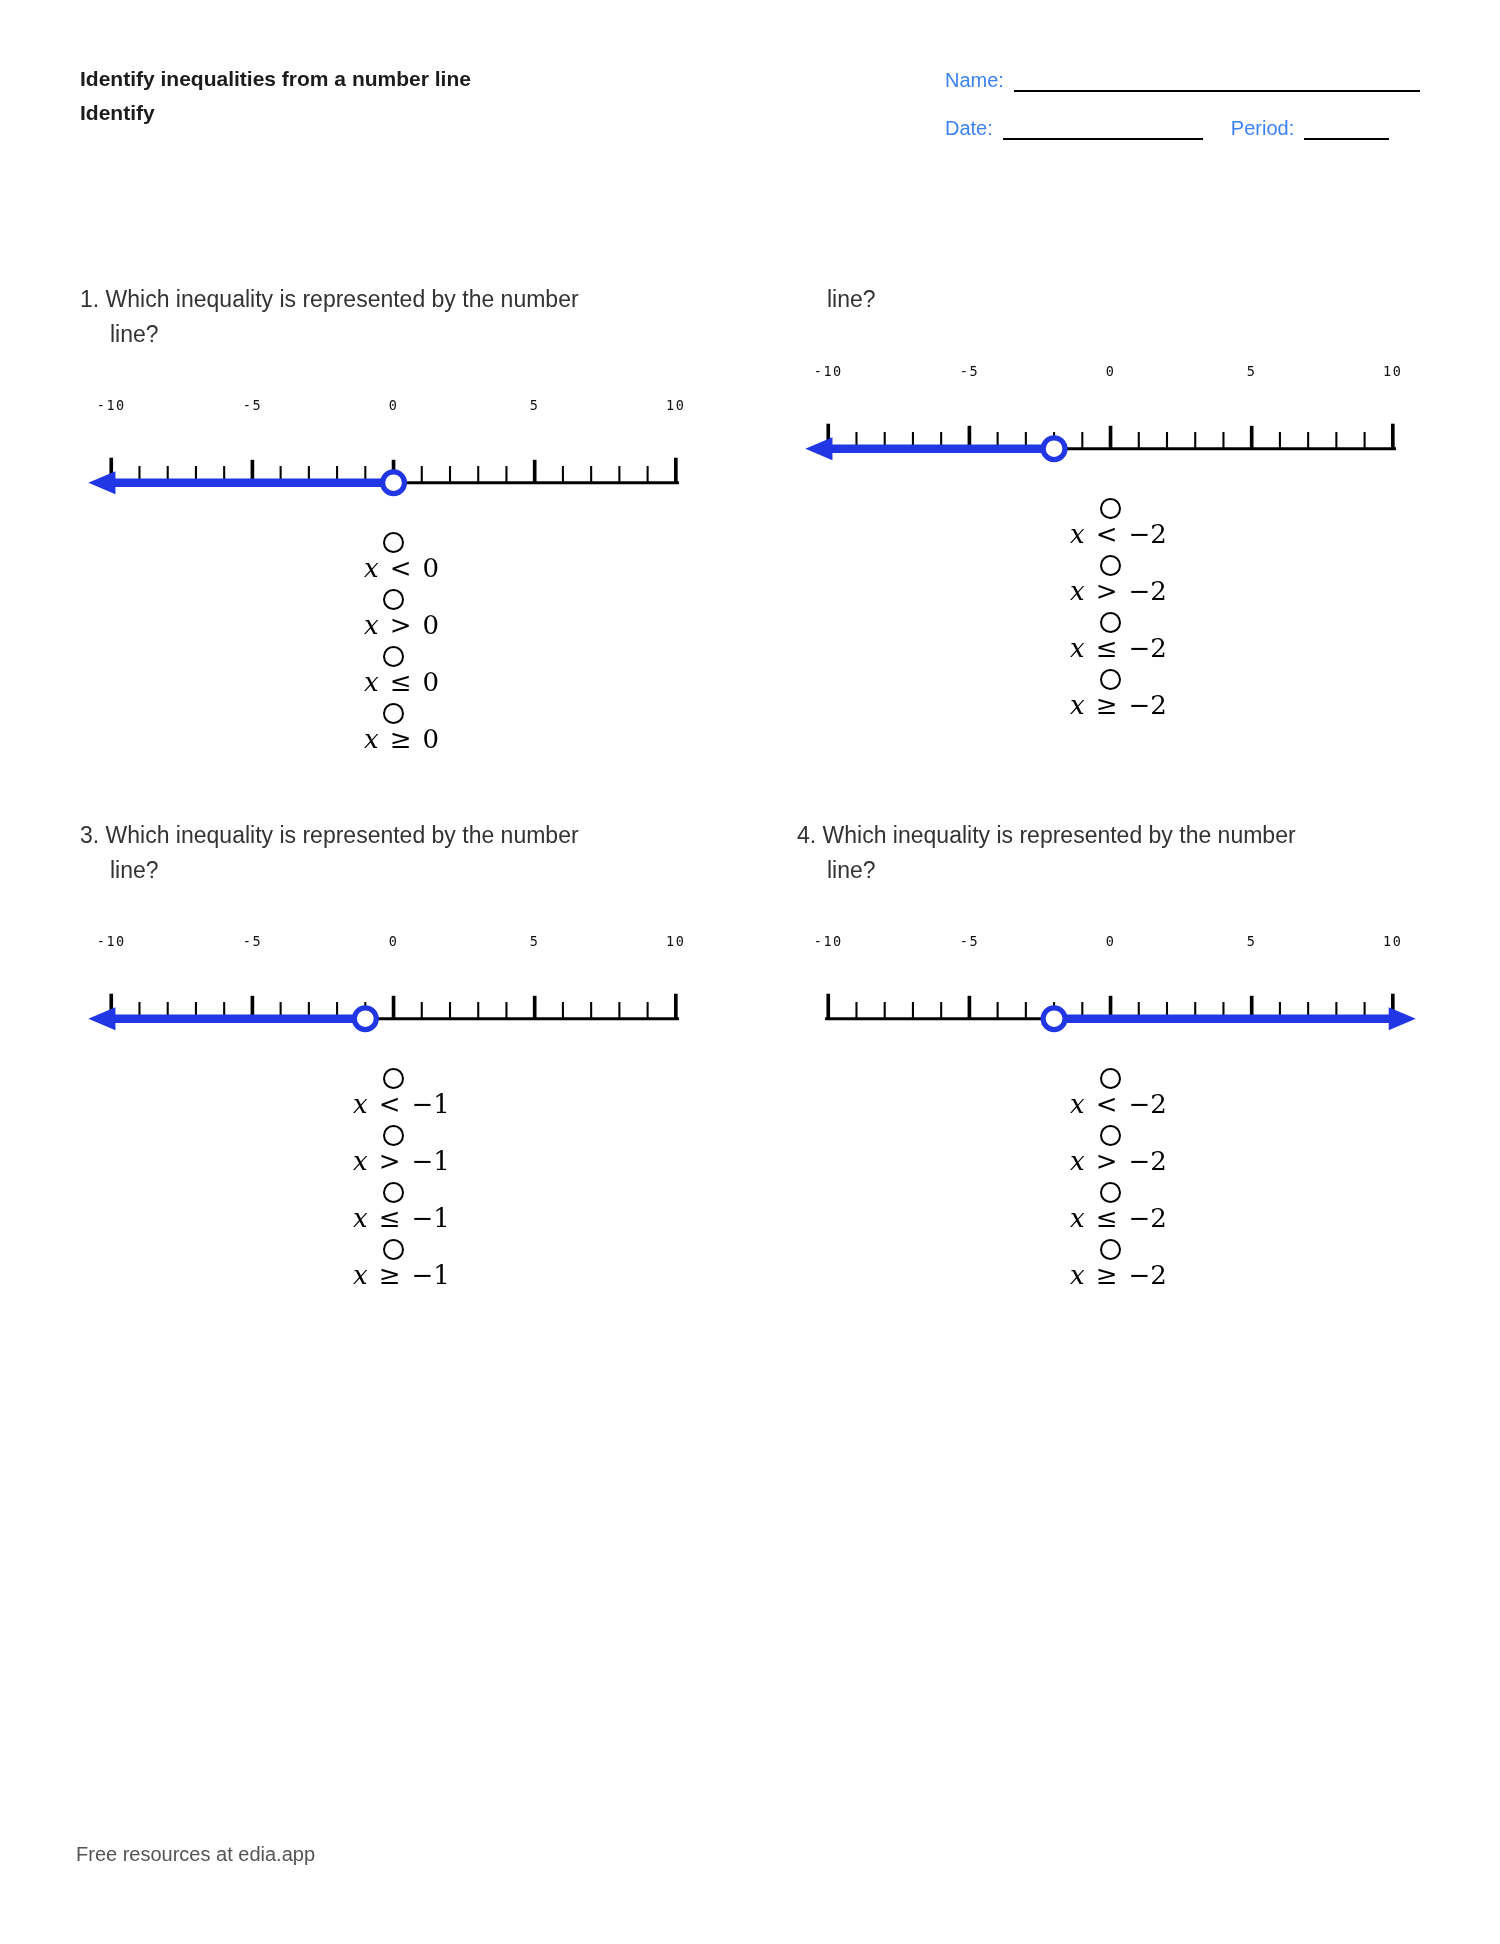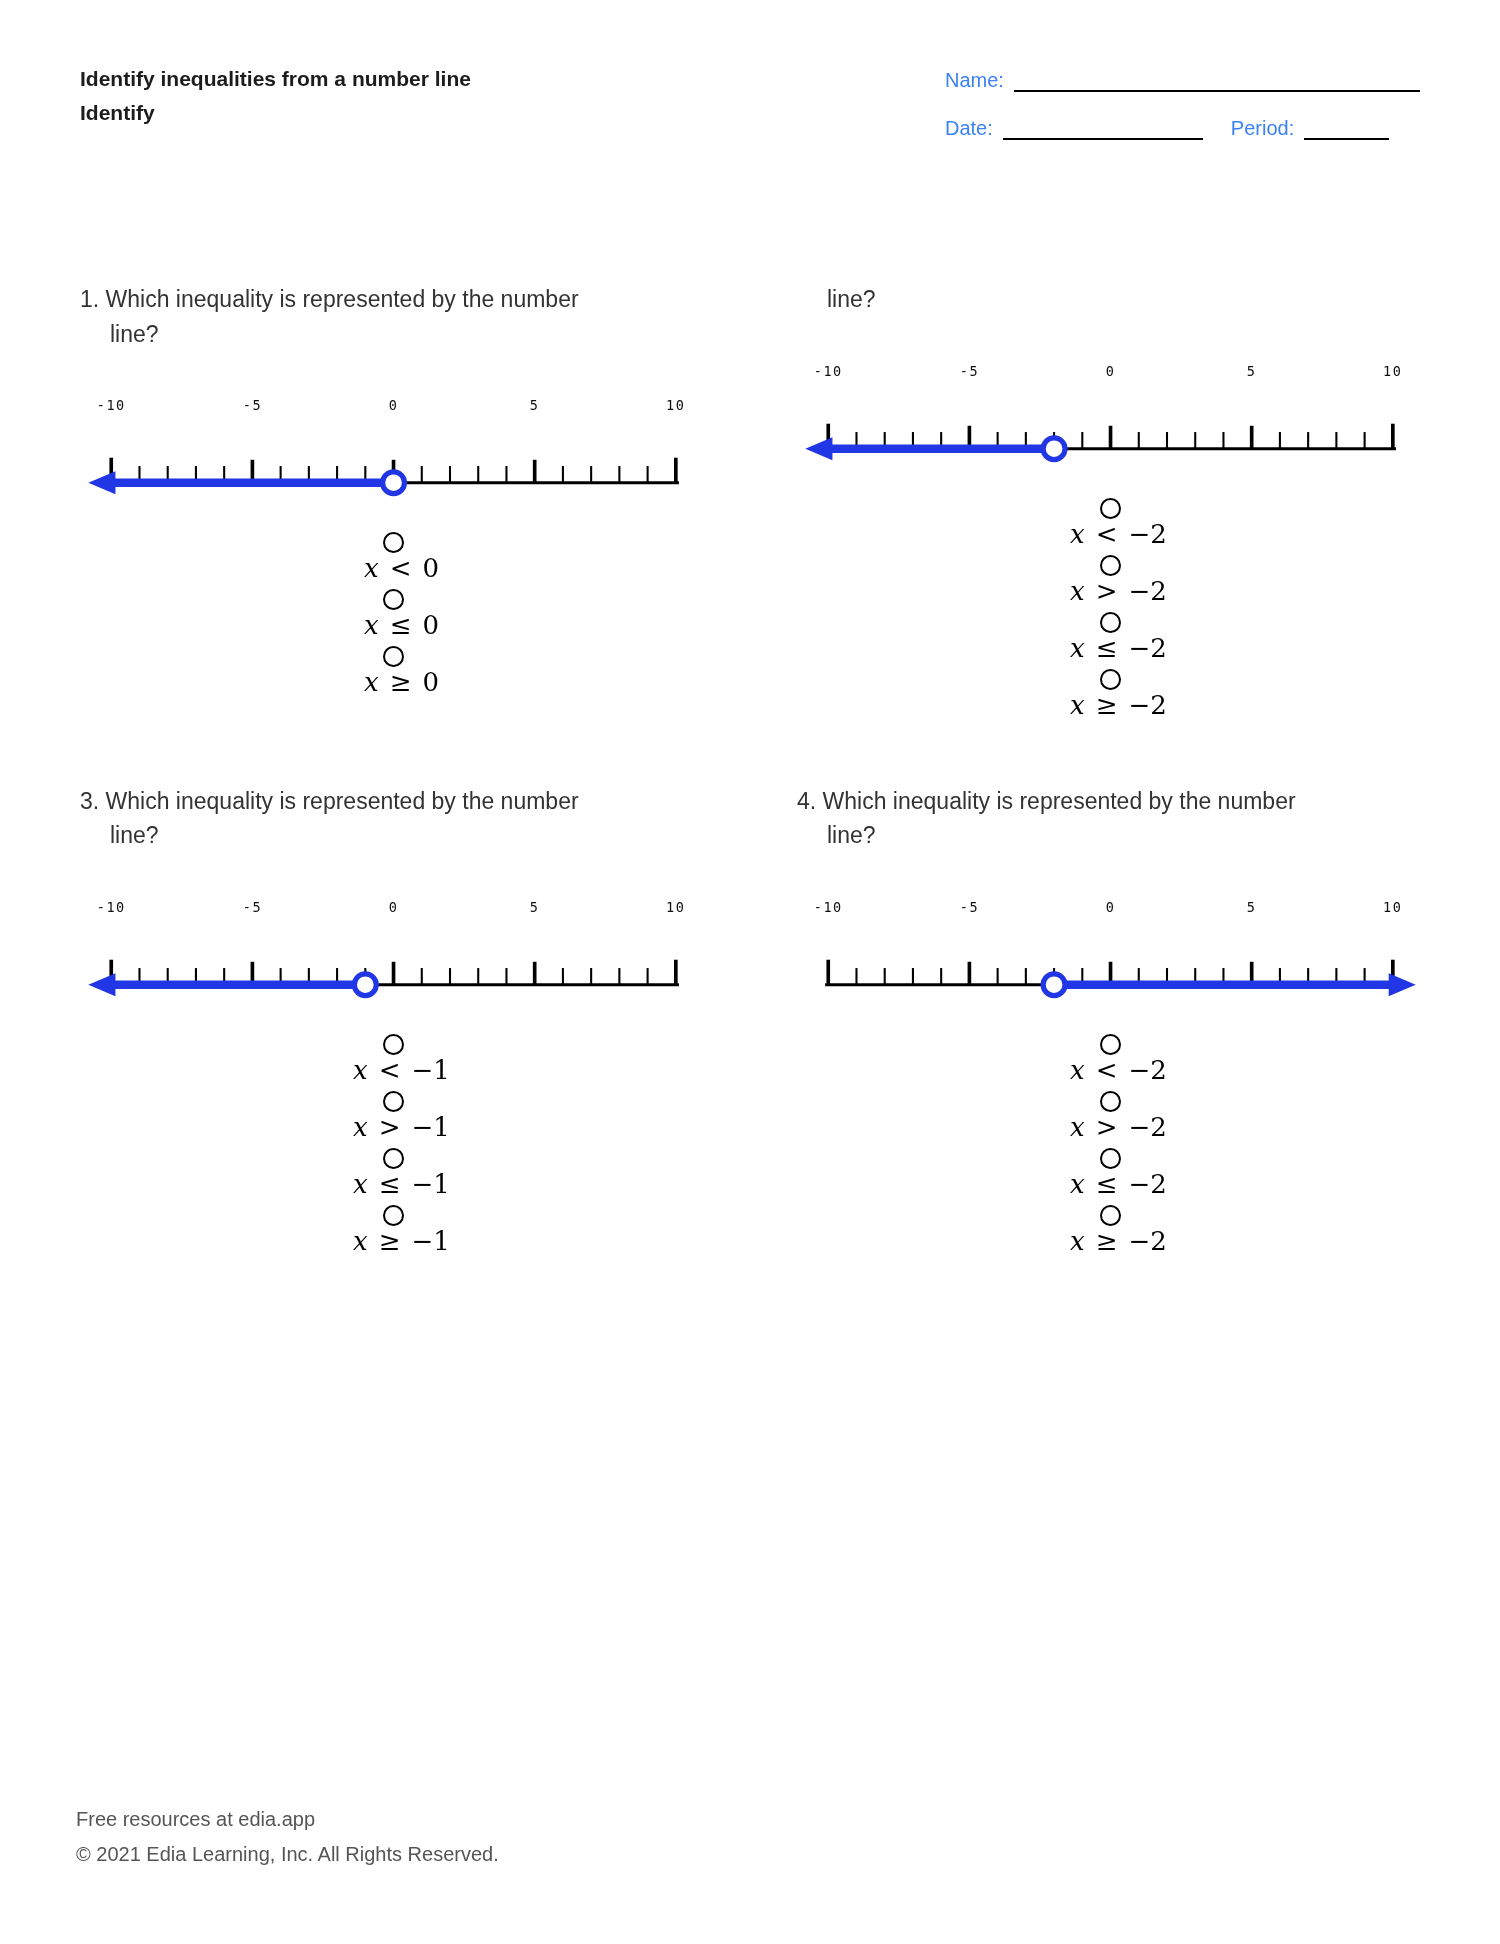--- a/index.html
+++ b/index.html
@@ -112,20 +112,24 @@
             <circle cx="301" cy="84" r="10.5" fill="#fff" stroke="#2136e4" stroke-width="5"></circle>
           </svg>
       </div>
       <div class="options">
         <div class="option">
           <span class="radio"></span>
           <span class="opt-label"><span class="lhs">x</span><span class="op">&lt;</span><span class="rhs">0</span></span>
         </div>
         <div class="option">
           <span class="radio"></span>
+          <span class="opt-label"><span class="lhs">x</span><span class="op">&gt;</span><span class="rhs">0</span></span>
+        </div>
+        <div class="option">
+          <span class="radio"></span>
           <span class="opt-label"><span class="lhs">x</span><span class="op">≤</span><span class="rhs">0</span></span>
         </div>
         <div class="option">
           <span class="radio"></span>
           <span class="opt-label"><span class="lhs">x</span><span class="op">≥</span><span class="rhs">0</span></span>
         </div>
       </div>
     </div>
 
     <div class="question">
@@ -302,14 +306,13 @@
           <span class="opt-label"><span class="lhs">x</span><span class="op">≥</span><span class="rhs">−2</span></span>
         </div>
       </div>
     </div>
 
   </div>
 </div>
 
 <div class="footer">
   <div>Free resources at edia.app</div>
-  <div>© 2021 Edia Learning, Inc. All Rights Reserved.</div>
 </div>
 
 </body></html>

